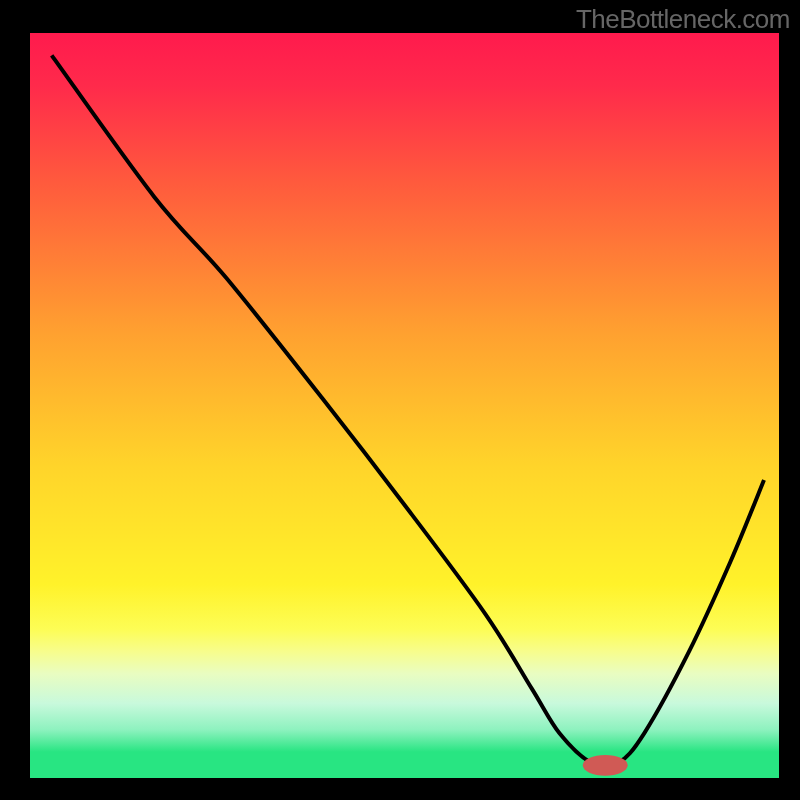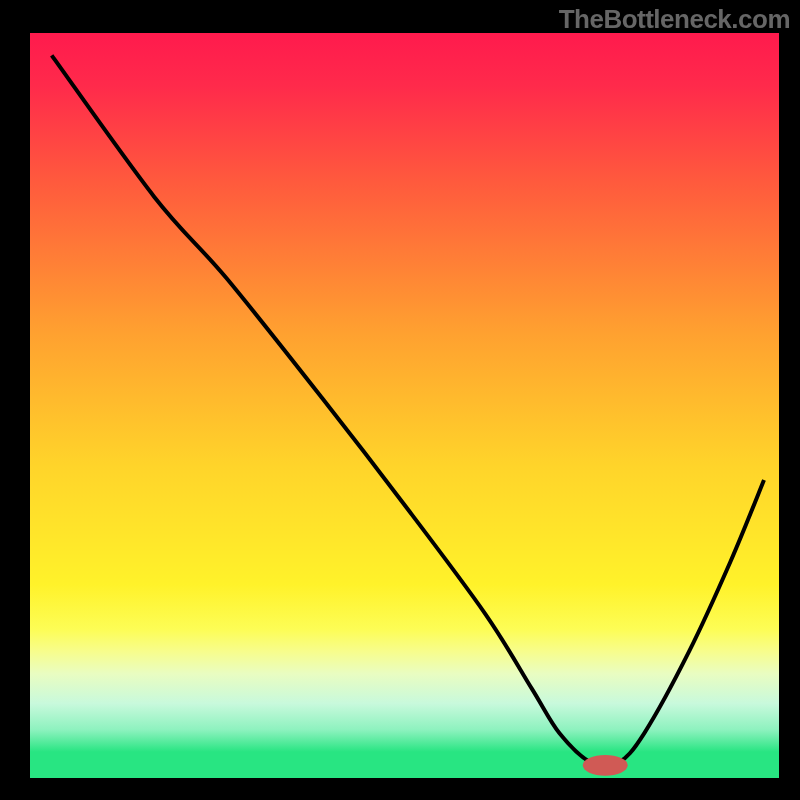--- a/index.html
+++ b/index.html
@@ -15,21 +15,21 @@
     position: relative;
     width: 800px;
     height: 800px;
   }
   .watermark {
     position: absolute;
     top: 4px;
     right: 10px;
     color: #666;
     font-size: 26px;
-    font-weight: 700;
+    font-weight: 400;
     letter-spacing: -0.5px;
     z-index: 10;
   }
   svg.plot {
     position: absolute;
     inset: 0;
   }
 </style>
 </head>
 <body>

